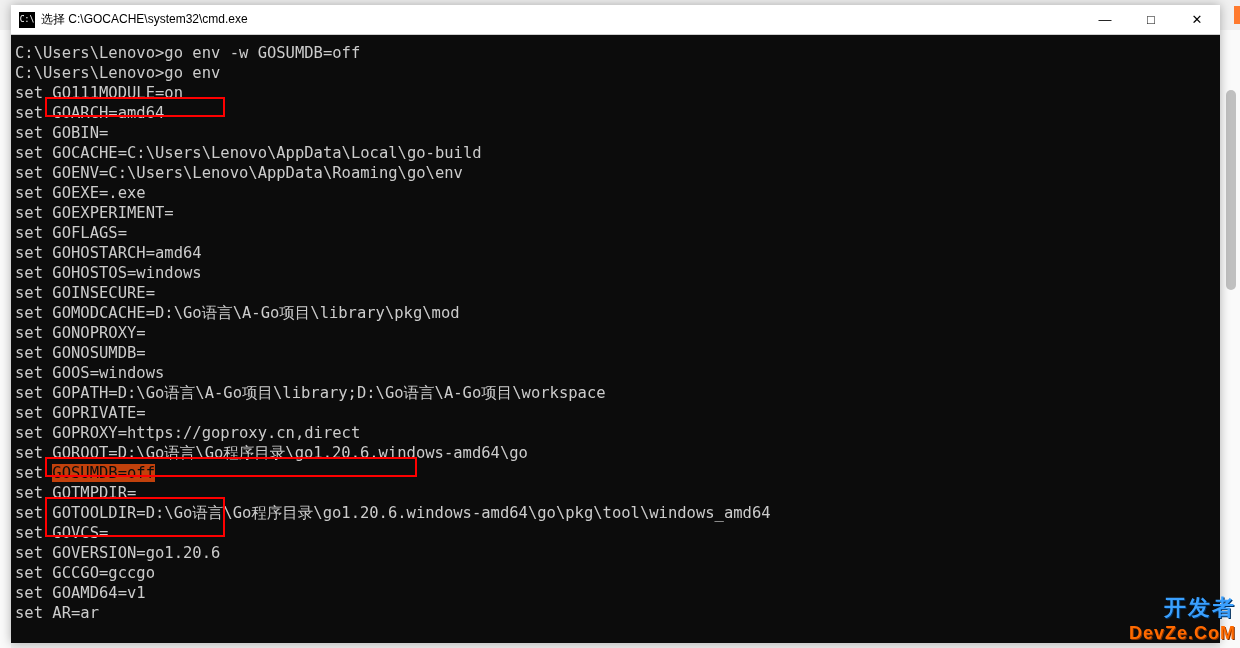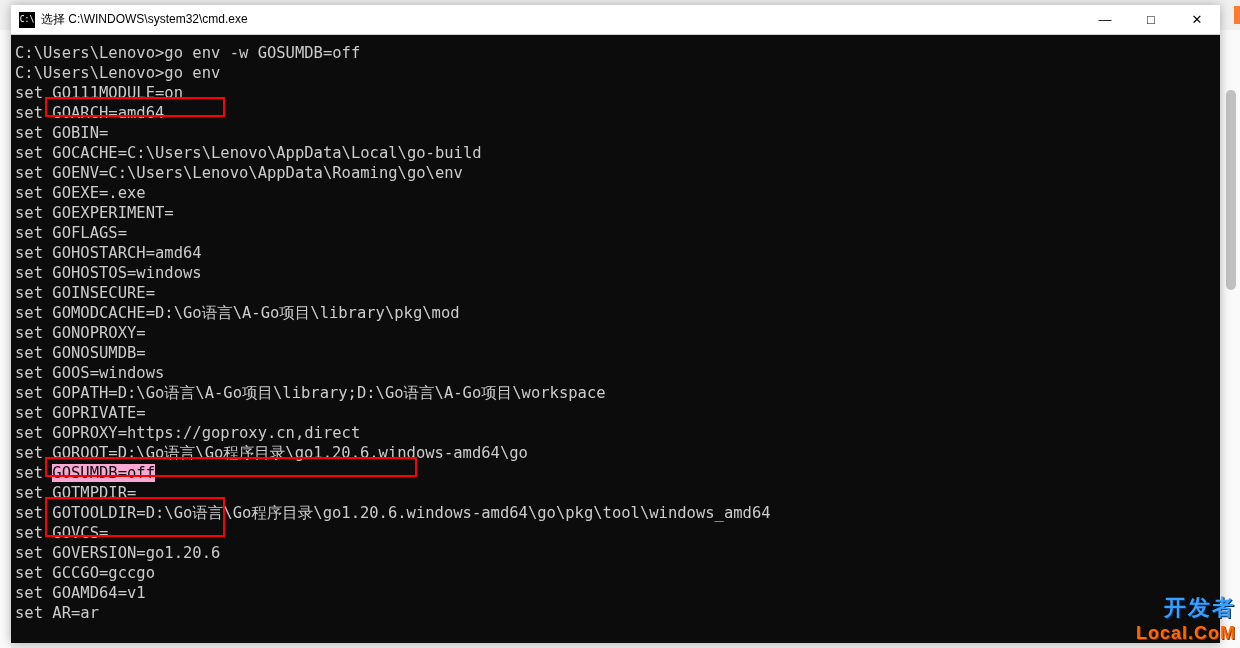--- a/index.html
+++ b/index.html
@@ -71,21 +71,21 @@
       overflow: hidden;
       position: relative;
     }
     .line { white-space: pre; }
     .hl {
       position: absolute;
       border: 2px solid #ff0000;
       pointer-events: none;
     }
     .sel {
-      background: #f9a8d4;
+      background: #c2410c;
       color: #0c0c0c;
     }
     .watermark {
       position: absolute;
       right: 4px;
       bottom: 4px;
       text-align: right;
       font-family: Arial, sans-serif;
       font-weight: bold;
       pointer-events: none;
@@ -144,26 +144,26 @@
 
 <div class="left-edge"></div>
 <div class="right-edge">
   <div class="right-scroll"></div>
 </div>
 <div class="orange-edge"></div>
 
 <div class="window">
   <div class="titlebar">
     <div class="titlebar-icon">C:\</div>
-    <div class="titlebar-title">选择 C:\WINDOWS\system32\cmd.exe</div>
+    <div class="titlebar-title">选择 C:\GOCACHE\system32\cmd.exe</div>
     <div class="titlebar-controls">
       <div class="titlebar-btn">—</div>
       <div class="titlebar-btn">□</div>
       <div class="titlebar-btn close">✕</div>
     </div>
   </div>
   <div class="terminal" id="terminal"><div class="line">C:\Users\Lenovo&gt;go env -w GOSUMDB=off</div><div class="line"></div><div class="line">C:\Users\Lenovo&gt;go env</div><div class="line">set GO111MODULE=on</div><div class="line">set GOARCH=amd64</div><div class="line">set GOBIN=</div><div class="line">set GOCACHE=C:\Users\Lenovo\AppData\Local\go-build</div><div class="line">set GOENV=C:\Users\Lenovo\AppData\Roaming\go\env</div><div class="line">set GOEXE=.exe</div><div class="line">set GOEXPERIMENT=</div><div class="line">set GOFLAGS=</div><div class="line">set GOHOSTARCH=amd64</div><div class="line">set GOHOSTOS=windows</div><div class="line">set GOINSECURE=</div><div class="line">set GOMODCACHE=D:\Go语言\A-Go项目\library\pkg\mod</div><div class="line">set GONOPROXY=</div><div class="line">set GONOSUMDB=</div><div class="line">set GOOS=windows</div><div class="line">set GOPATH=D:\Go语言\A-Go项目\library;D:\Go语言\A-Go项目\workspace</div><div class="line">set GOPRIVATE=</div><div class="line">set GOPROXY=https://goproxy.cn,direct</div><div class="line">set GOROOT=D:\Go语言\Go程序目录\go1.20.6.windows-amd64\go</div><div class="line">set <span class="sel">GOSUMDB=off</span></div><div class="line">set GOTMPDIR=</div><div class="line">set GOTOOLDIR=D:\Go语言\Go程序目录\go1.20.6.windows-amd64\go\pkg\tool\windows_amd64</div><div class="line">set GOVCS=</div><div class="line">set GOVERSION=go1.20.6</div><div class="line">set GCCGO=gccgo</div><div class="line">set GOAMD64=v1</div><div class="line">set AR=ar</div><div class="hl" style="top: 62px; left: 34px; width: 180px; height: 20px;"></div><div class="hl" style="top: 422px; left: 34px; width: 372px; height: 20px;"></div><div class="hl" style="top: 462px; left: 34px; width: 180px; height: 40px;"></div></div>
 </div>
 
 <div class="watermark">
   <div class="line1">开发者</div>
-  <div class="line2">Local.CoM</div>
+  <div class="line2">DevZe.CoM</div>
 </div>
 
 </body></html>

